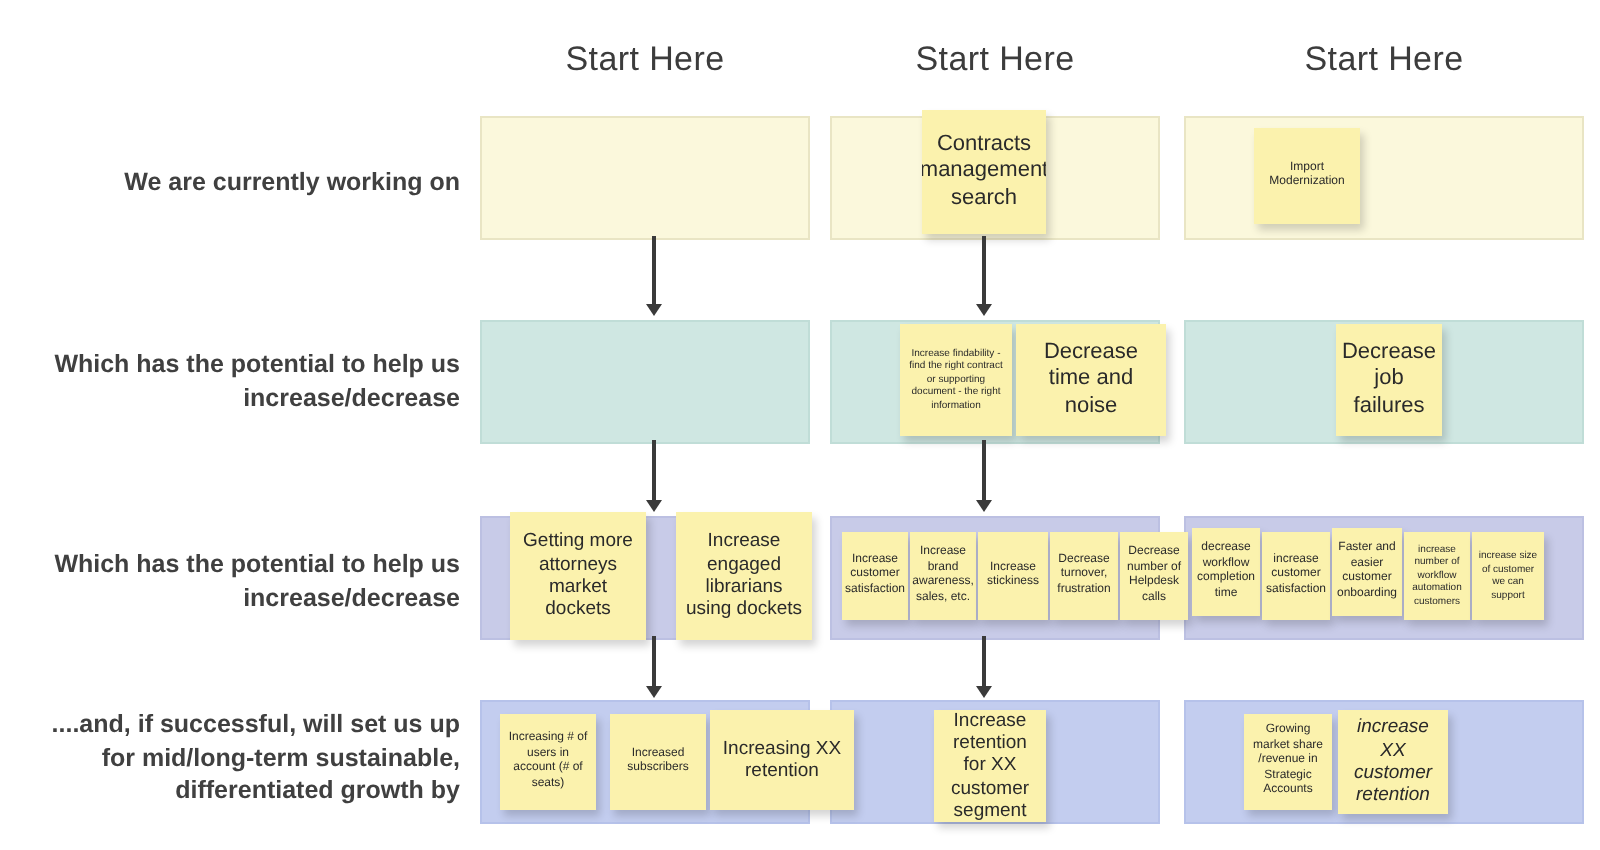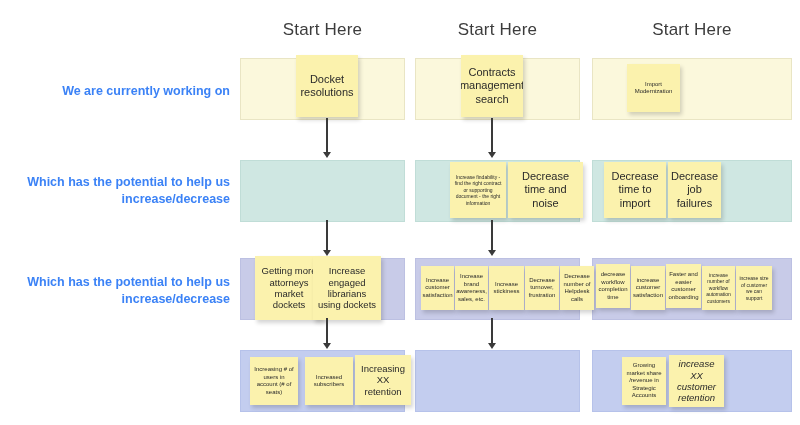--- a/index.html
+++ b/index.html
@@ -34,21 +34,21 @@
   }
 
   
   .row-label {
     position: absolute;
     left: 8px;
     width: 222px;
     text-align: right;
     font-size: 12.5px;
     font-weight: bold;
-    color: #3b82f6;
+    color: #404040;
     line-height: 1.32;
   }
 
   
   .band {
     position: absolute;
     box-sizing: border-box;
   }
   .band-yellow { background: #fbf8dc; border: 1px solid #e9e5c4; }
   .band-teal   { background: #cfe7e2; border: 1px solid #c0ddd7; }
@@ -96,58 +96,57 @@
 
 <div id="canvas">
 
   <div class="col-header" style="left:240px; width:165px;">Start Here</div>
   <div class="col-header" style="left:415px; width:165px;">Start Here</div>
   <div class="col-header" style="left:592px; width:200px;">Start Here</div>
 
   <div class="row-label" style="top:83px;">We are currently working on</div>
   <div class="row-label" style="top:174px;">Which has the potential to help us increase/decrease</div>
   <div class="row-label" style="top:274px;">Which has the potential to help us increase/decrease</div>
+  <div class="row-label" style="top:354px;">....and, if successful,  will set us up for mid/long-term sustainable, differentiated growth by</div>
 
   <div class="band band-yellow" style="left:240px; top:58px; width:165px; height:62px;"></div>
   <div class="band band-yellow" style="left:415px; top:58px; width:165px; height:62px;"></div>
   <div class="band band-yellow" style="left:592px; top:58px; width:200px; height:62px;"></div>
 
-  <div class="note big" style="left:296px; top:55px; width:62px; height:62px;">Docket resolutions</div>
   <div class="note big" style="left:461px; top:55px; width:62px; height:62px;">Contracts management search</div>
   <div class="note small" style="left:627px; top:64px; width:53px; height:48px;">Import Modernization</div>
 
   <div class="band band-teal" style="left:240px; top:160px; width:165px; height:62px;"></div>
   <div class="band band-teal" style="left:415px; top:160px; width:165px; height:62px;"></div>
   <div class="band band-teal" style="left:592px; top:160px; width:200px; height:62px;"></div>
 
   <div class="arrow-line" style="left:326px; top:118px; height:36px;"></div>
   <div class="arrow-head" style="left:323px; top:152px;"></div>
 
   <div class="arrow-line" style="left:491px; top:118px; height:36px;"></div>
   <div class="arrow-head" style="left:488px; top:152px;"></div>
 
 
   <div class="note tiny" style="left:450px; top:162px; width:56px; height:56px;">Increase findability - find the right contract or supporting document - the right information</div>
   <div class="note big" style="left:508px; top:162px; width:75px; height:56px;">Decrease time and noise</div>
 
-  <div class="note big" style="left:604px; top:162px; width:62px; height:56px;">Decrease time to import</div>
   <div class="note big" style="left:668px; top:162px; width:53px; height:56px;">Decrease job failures</div>
 
   <div class="band band-periwinkle" style="left:240px; top:258px; width:165px; height:62px;"></div>
   <div class="band band-periwinkle" style="left:415px; top:258px; width:165px; height:62px;"></div>
   <div class="band band-periwinkle" style="left:592px; top:258px; width:200px; height:62px;"></div>
 
   <div class="arrow-line" style="left:326px; top:220px; height:32px;"></div>
   <div class="arrow-head" style="left:323px; top:250px;"></div>
 
   <div class="arrow-line" style="left:491px; top:220px; height:32px;"></div>
   <div class="arrow-head" style="left:488px; top:250px;"></div>
 
   <div class="note mid" style="left:255px; top:256px; width:68px; height:64px;">Getting more attorneys market dockets</div>
-  <div class="note mid" style="left:313px; top:256px; width:68px; height:64px;">Increase engaged librarians using dockets</div>
+  <div class="note mid" style="left:338px; top:256px; width:68px; height:64px;">Increase engaged librarians using dockets</div>
 
   <div class="note small" style="left:421px; top:266px; width:33px; height:44px;">Increase customer satisfaction</div>
   <div class="note small" style="left:455px; top:266px; width:33px; height:44px;">Increase brand awareness, sales, etc.</div>
   <div class="note small" style="left:489px; top:266px; width:35px; height:44px;">Increase stickiness</div>
   <div class="note small" style="left:525px; top:266px; width:34px; height:44px;">Decrease turnover, frustration</div>
   <div class="note small" style="left:560px; top:266px; width:34px; height:44px;">Decrease number of Helpdesk calls</div>
 
   <div class="note small" style="left:596px; top:264px; width:34px; height:44px;">decrease workflow completion time</div>
   <div class="note small" style="left:631px; top:266px; width:34px; height:44px;">increase customer satisfaction</div>
   <div class="note small" style="left:666px; top:264px; width:35px; height:44px;">Faster and easier customer onboarding</div>
@@ -159,19 +158,20 @@
   <div class="band band-blue" style="left:592px; top:350px; width:200px; height:62px;"></div>
 
   <div class="arrow-line" style="left:326px; top:318px; height:27px;"></div>
   <div class="arrow-head" style="left:323px; top:343px;"></div>
 
   <div class="arrow-line" style="left:491px; top:318px; height:27px;"></div>
   <div class="arrow-head" style="left:488px; top:343px;"></div>
 
   <div class="note small" style="left:250px; top:357px; width:48px; height:48px;">Increasing # of users in account (# of seats)</div>
   <div class="note small" style="left:305px; top:357px; width:48px; height:48px;">Increased subscribers</div>
-  <div class="note mid" style="left:355px; top:355px; width:56px; height:50px;">Increasing XX retention</div>
+  <div class="note mid" style="left:355px; top:355px; width:72px; height:50px;">Increasing XX retention</div>
 
+  <div class="note mid" style="left:467px; top:355px; width:56px; height:56px;">Increase retention for XX customer segment</div>
 
   <div class="note small" style="left:622px; top:357px; width:44px; height:48px;">Growing market share /revenue in Strategic Accounts</div>
   <div class="note mid" style="left:669px; top:355px; width:55px; height:52px;font-style:italic;">increase XX customer retention</div>
 
 </div>
 
 </body></html>

